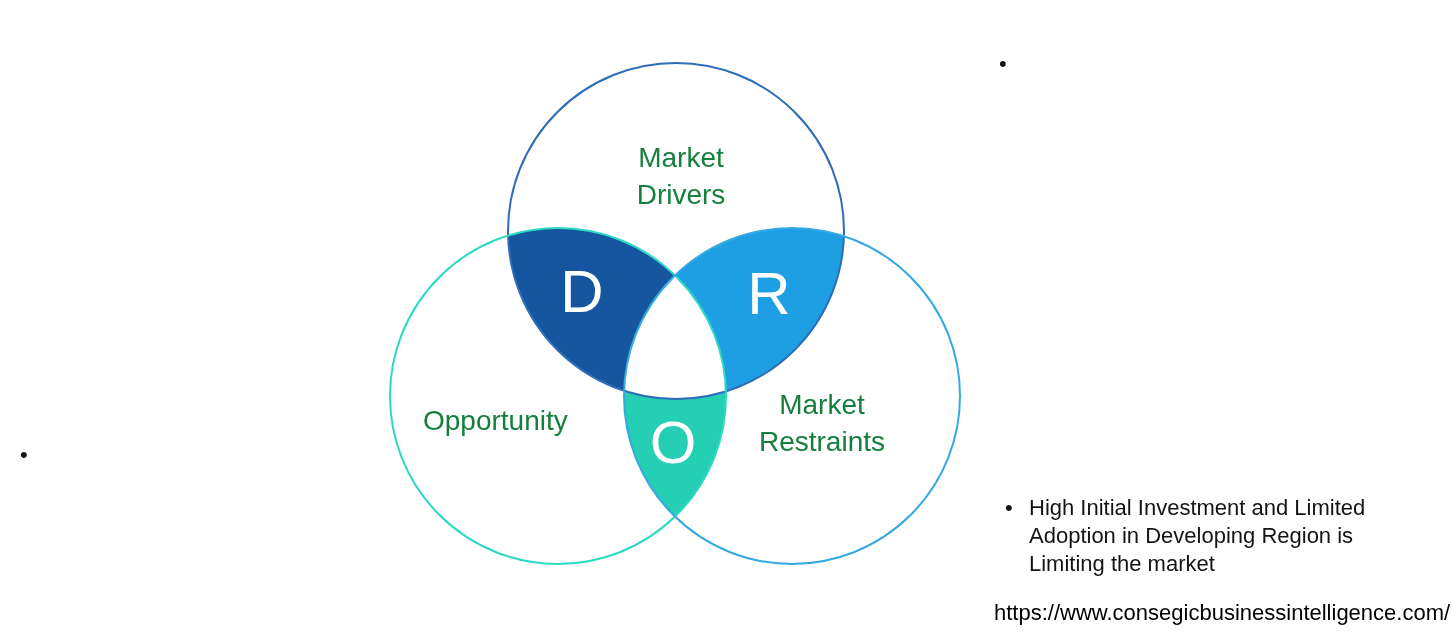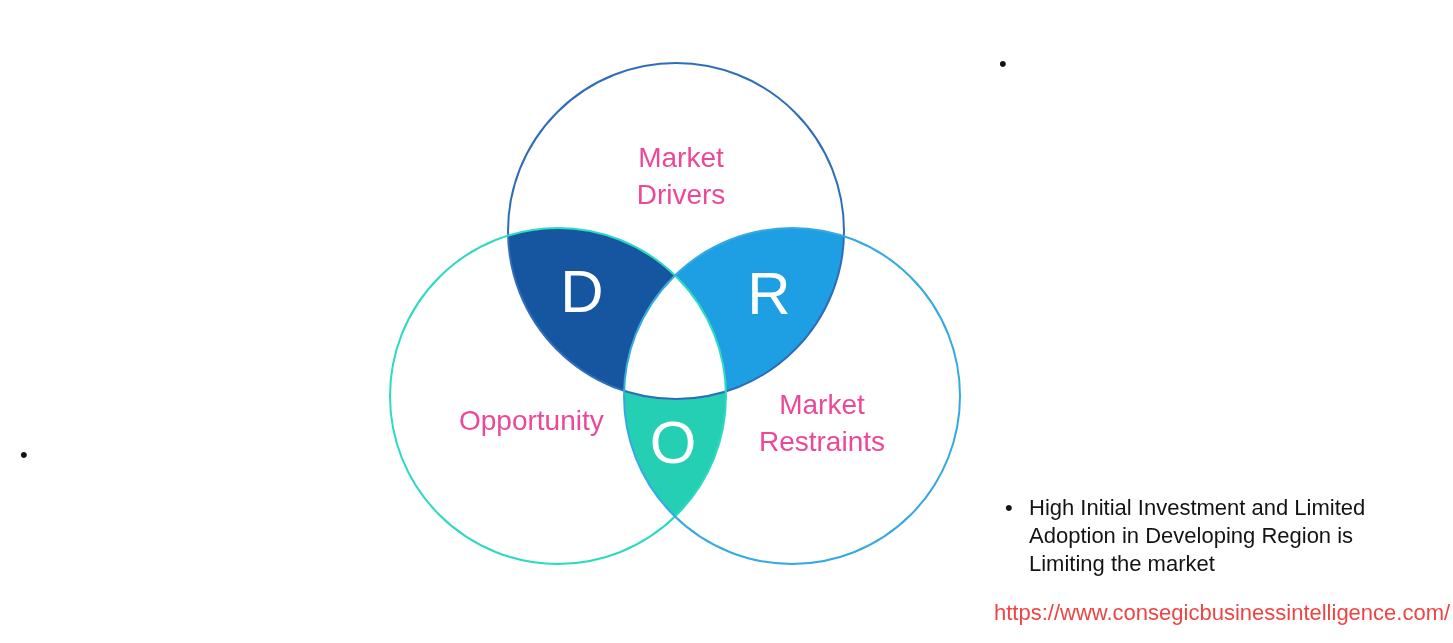--- a/index.html
+++ b/index.html
@@ -15,21 +15,21 @@
     background: #ffffff;
     overflow: hidden;
   }
   .venn-svg {
     position: absolute;
     left: 0;
     top: 0;
   }
   .diagram-label {
     position: absolute;
-    color: #ec4899;
+    color: #15803d;
     font-size: 28px;
     line-height: 37px;
     white-space: pre-line;
   }
   .centered {
     width: 200px;
     text-align: center;
   }
   .note {
     position: absolute;
@@ -47,21 +47,21 @@
     padding-left: 2px;
   }
   .note .note-text {
     white-space: pre-line;
   }
   .footer-url {
     position: absolute;
     left: 994px;
     top: 600px;
     font-size: 22px;
-    color: #ef4444;
+    color: #000000;
   }
   .venn-letter {
     font-family: "Liberation Sans", sans-serif;
     font-size: 60px;
     fill: #ffffff;
   }
 </style>
 </head>
 <body>
 
@@ -103,21 +103,21 @@
     <circle cx="792" cy="396" r="168" fill="none" stroke-width="2" stroke="#35a9e2"></circle>
 
     <text class="venn-letter" x="582" y="291" text-anchor="middle" dominant-baseline="central">D</text>
     <text class="venn-letter" x="769" y="293" text-anchor="middle" dominant-baseline="central">R</text>
     <text class="venn-letter" x="673" y="442" text-anchor="middle" dominant-baseline="central">O</text>
   </svg>
 
   <div class="diagram-label centered" style="left:581px; top:139px;">Market
 Drivers</div>
 
-  <div class="diagram-label" style="left:423px; top:402px;margin-left:36px;">Opportunity</div>
+  <div class="diagram-label" style="left:423px; top:402px;">Opportunity</div>
 
   <div class="diagram-label centered" style="left:722px; top:386px;">Market
 Restraints</div>
 
   <div class="note" style="left:997px; top:50px; width:440px;">
     <span class="bullet">•</span>
   </div>
 
   <div class="note" style="left:18px; top:441px; width:400px;">
     <span class="bullet">•</span>

